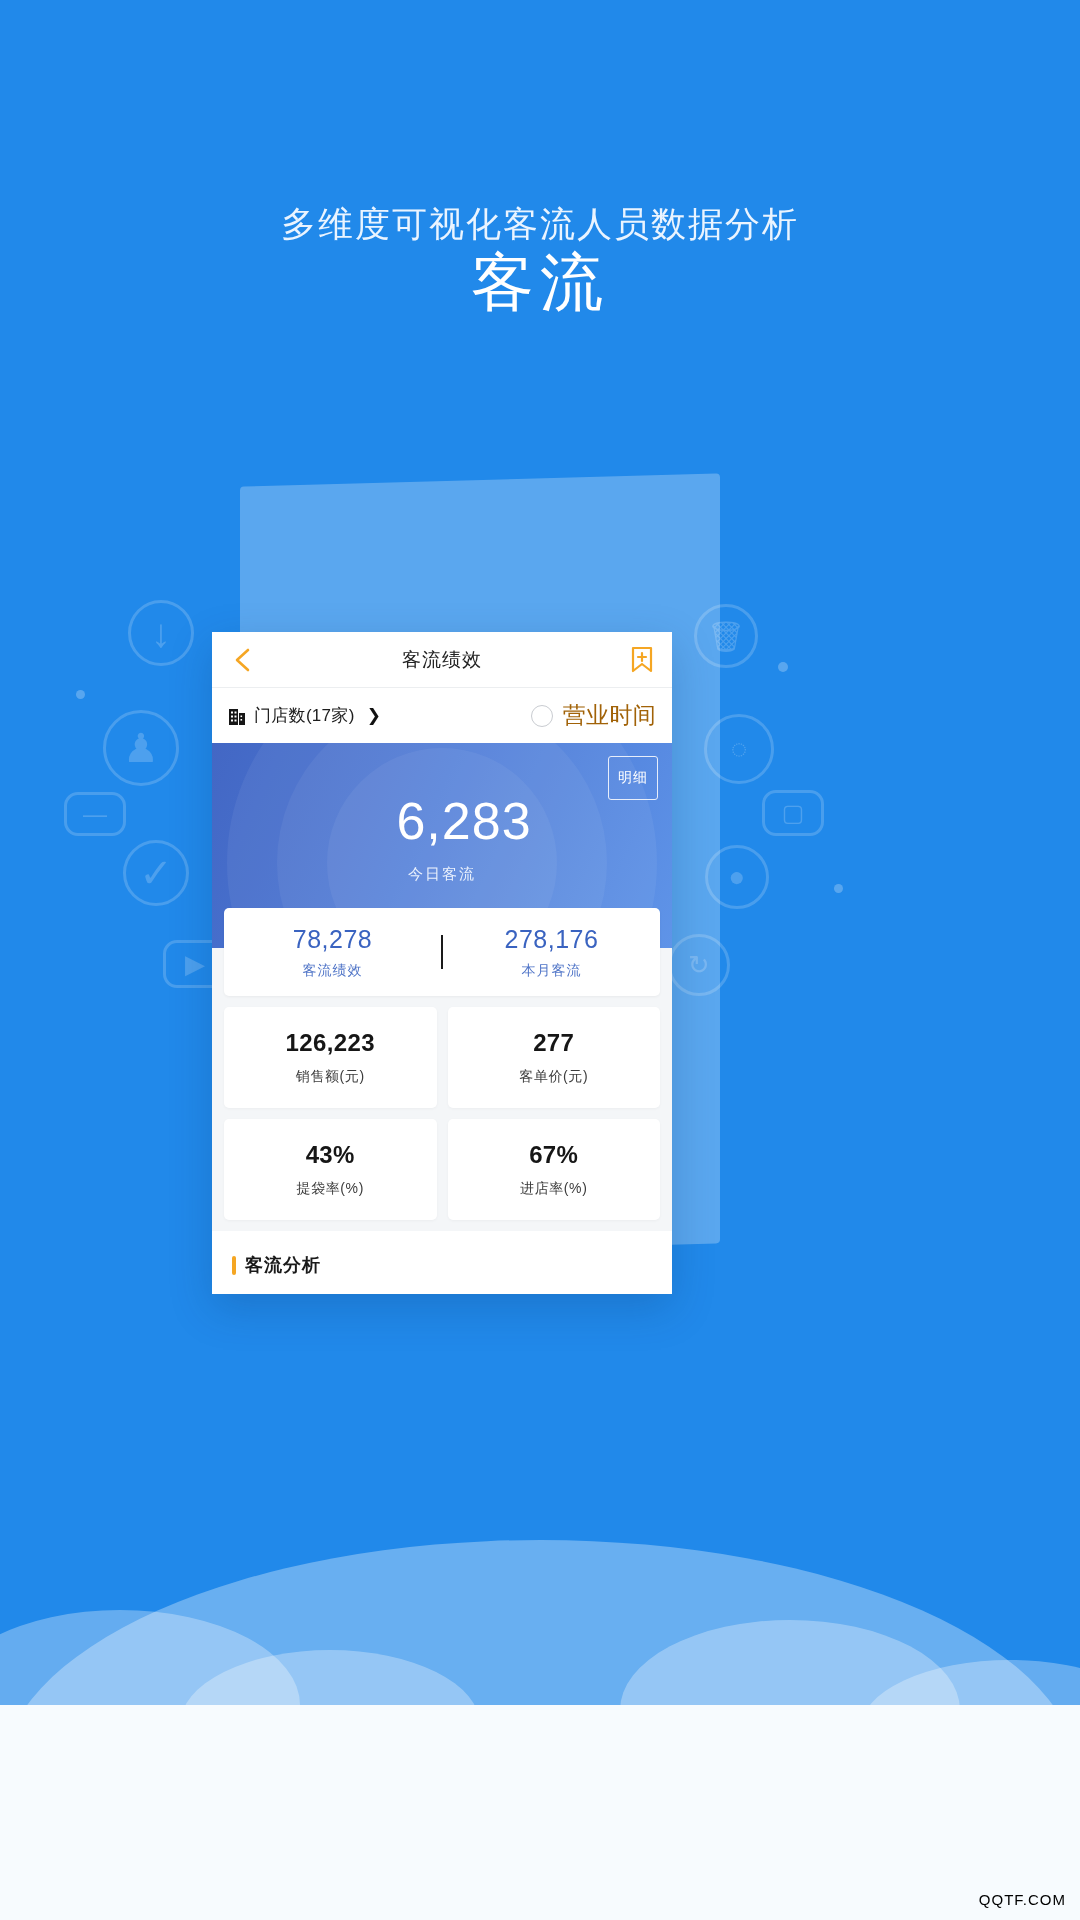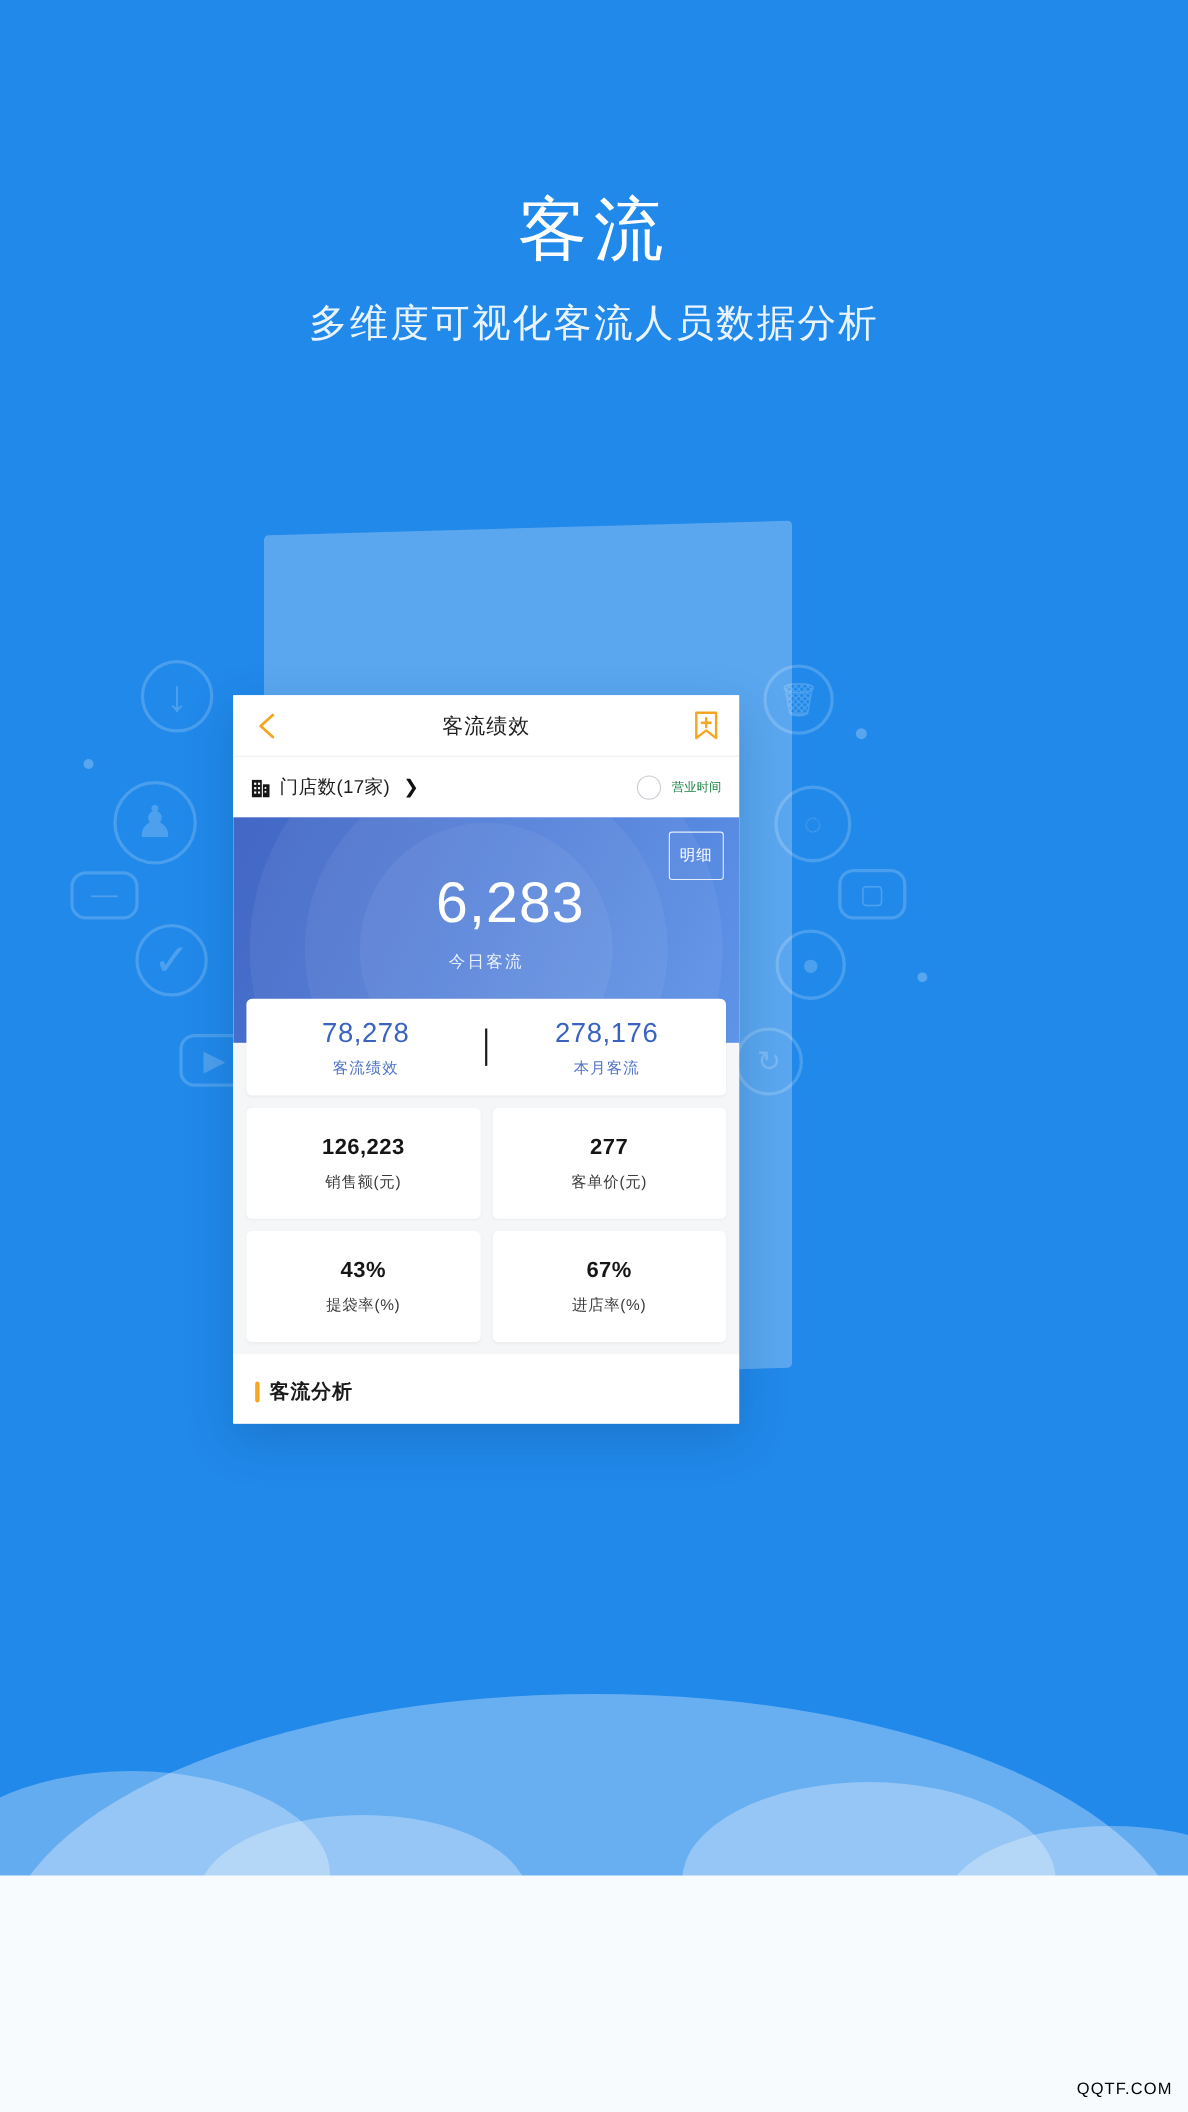--- a/index.html
+++ b/index.html
@@ -101,21 +101,21 @@
   }
   #store-left{ display:flex; align-items:center; gap:8px; }
   #store-icon{ width:18px; height:19px; }
   #store-label{ font-size:17px; color:#1d1d1d; letter-spacing:.3px; }
   #store-chevron{ font-size:17px; color:#111; font-weight:bold; margin-left:4px;}
   #hours-wrap{ display:flex; align-items:center; gap:10px; }
   #hours-radio{
     width:22px; height:22px; border-radius:50%;
     border:1.5px solid #c9ccd1; background:#fff;
   }
-  #hours-label{ font-size:11px; color:#15803d; letter-spacing:.3px; }
+  #hours-label{ font-size:23px; color:#a16207; letter-spacing:.3px; }
 
   
   #panel{
     position:relative; height:205px;
     background:linear-gradient(115deg,#4367c4 0%,#4a78d6 45%,#5f94e8 100%);
     overflow:hidden;
   }
   .ring{
     position:absolute; border-radius:50%;
     background:rgba(255,255,255,0.055);
@@ -148,21 +148,21 @@
   #wk-div{ width:2px; height:34px; background:#1a1a1a; }
 
   #grid{
     display:grid; grid-template-columns:1fr 1fr; gap:11px; margin-top:11px;
   }
   .mcard{
     background:#fff; border-radius:5px; height:101px;
     display:flex; flex-direction:column; align-items:center; justify-content:center;
     box-shadow:0 1px 3px rgba(0,0,0,0.04);
   }
-  .m-val{ font-size:20px; color:#161616; font-weight:bold; letter-spacing:.4px; }
+  .m-val{ font-size:24px; color:#161616; font-weight:bold; letter-spacing:.4px; }
   .m-lbl{ margin-top:11px; font-size:14px; color:#3c3c3c; letter-spacing:.6px; }
 
   #analysis{
     background:#fff; margin:11px -12px 0 -12px; padding:22px 20px 28px 20px;
     min-height:150px;
   }
   #sec-head{ display:flex; align-items:center; gap:9px; }
   #sec-bar{ width:4px; height:19px; background:#f5a623; border-radius:2px; }
   #sec-title{ font-size:18px; color:#1a1a1a; font-weight:bold; letter-spacing:1px; }
 
@@ -198,22 +198,22 @@
     <div class="cl" style="left:-60px;bottom:120px;width:360px;height:190px;"></div>
     <div class="cl" style="left:180px;bottom:120px;width:300px;height:150px;"></div>
     <div class="cl" style="left:620px;bottom:120px;width:340px;height:180px;"></div>
     <div class="cl" style="left:860px;bottom:120px;width:300px;height:140px;"></div>
     <div id="cloud-mid"></div>
     <div id="cloud-base"></div>
   </div>
 </div>
 
 <div id="hero">
+  <div id="hero-sub">多维度可视化客流人员数据分析</div>
   <div id="hero-title">客流</div>
-  <div id="hero-sub">多维度可视化客流人员数据分析</div>
 </div>
 
 <div id="mock">
   <div id="mock-shadow-card"></div>
 
   <div id="phone">
 
     <div id="navbar">
       <div id="back-btn">
         <svg width="18" height="26" viewBox="0 0 18 26">

